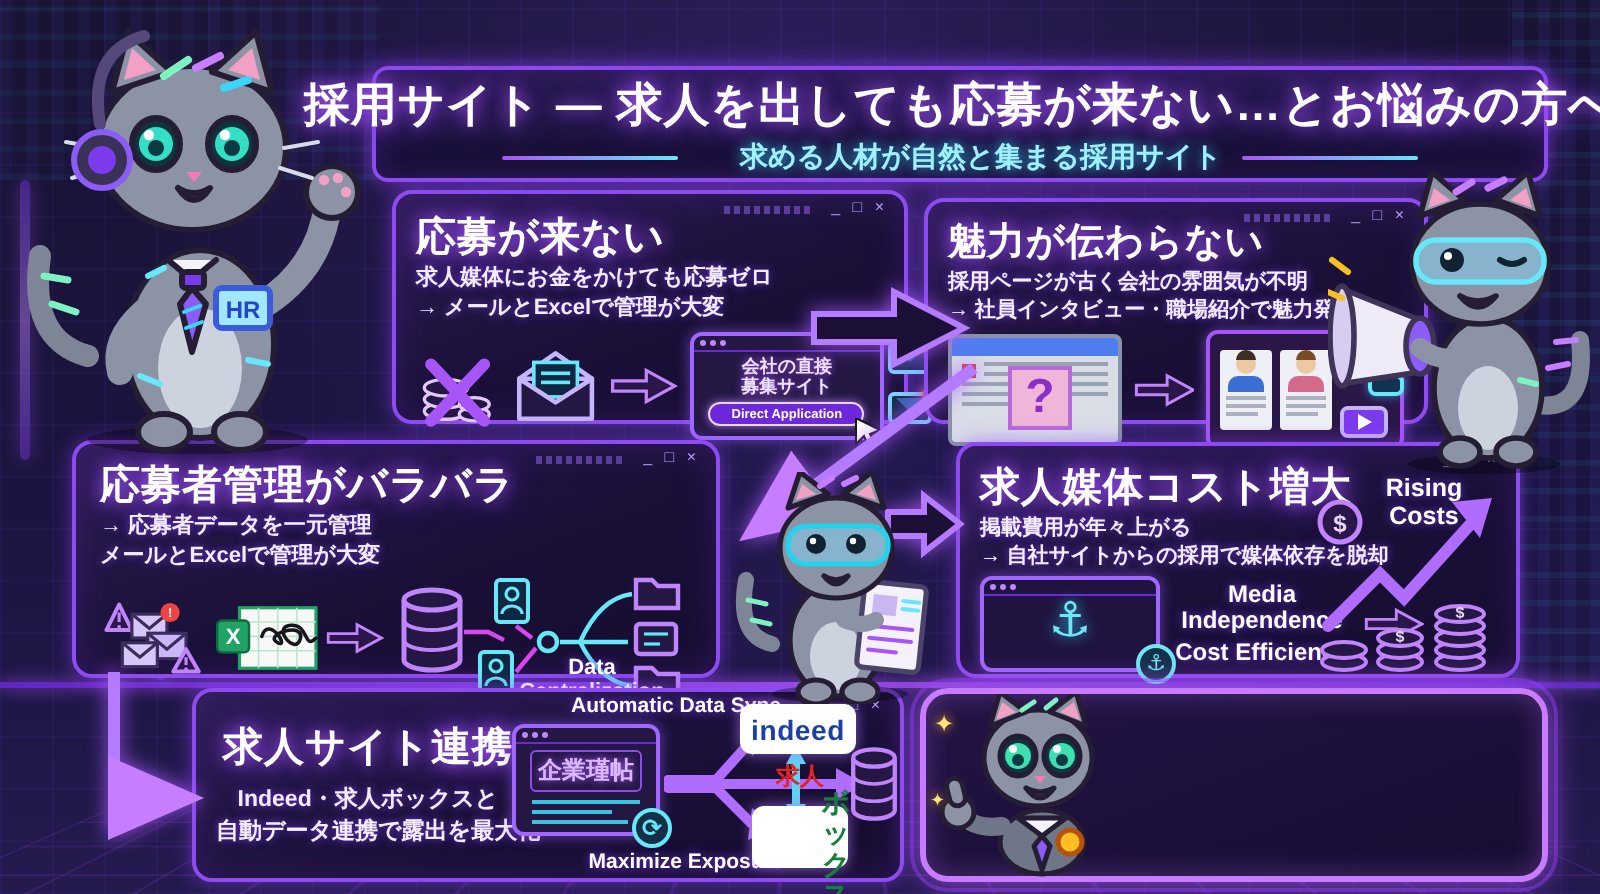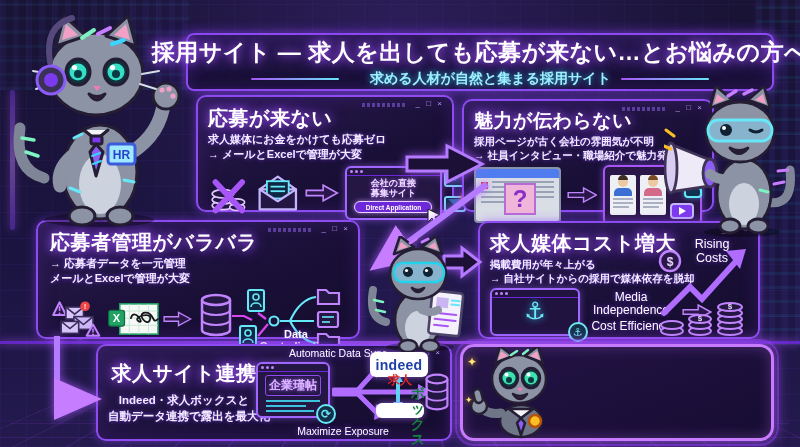--- a/index.html
+++ b/index.html
@@ -88,21 +88,21 @@
   .pc-hair { position:absolute; top:-2px; left:0; right:0; height:5px; border-radius:5px 5px 0 0; }
   .pc-body { width:18px; height:8px; border-radius:5px 5px 0 0; margin:1px auto 2px; }
   .pc-line { height:2px; background:#aab1c2; margin:2px 1px 0; }
   .bub { position:absolute; border:2px solid #67e8f9; border-radius:4px; background:#0f3350;
     box-shadow:0 0 5px rgba(56,210,255,.6); }
   .play { position:absolute; width:24px; height:16px; background:#7c3aed; border:2px solid #c4b5fd;
     border-radius:4px; display:flex; align-items:center; justify-content:center; }
   .play::before { content:""; border-left:7px solid #fff; border-top:4px solid transparent; border-bottom:4px solid transparent; }
   .caption { font-weight:bold; color:#fff; font-size:11px; line-height:1.1; text-align:center;
     text-shadow:0 0 5px rgba(124,58,237,.9); }
-  .lbl { font-weight:normal; color:#fff; text-shadow:0 0 5px rgba(124,58,237,.9); text-align:center; line-height:1.15; }
+  .lbl { font-weight:bold; color:#fff; text-shadow:0 0 5px rgba(124,58,237,.9); text-align:center; line-height:1.15; }
 
   .pill { position:absolute; background:#fff; border-radius:6px; box-shadow:0 0 7px rgba(180,120,255,.7);
     display:flex; flex-direction:column; align-items:center; justify-content:center; }
   .indeed-txt { font-size:14px; font-weight:bold; color:#1c3faa; letter-spacing:.3px; }
   .kyujin-txt { font-size:12px; font-weight:bold; color:#e02424; line-height:1; }
   .box-txt { font-size:14px; font-weight:bold; color:#15803d; line-height:1.1;margin-left:36px; }
 
   .callout { position:absolute; left:460px; top:344px; width:314px; height:97px; z-index:2;
     background:linear-gradient(160deg,#231345,#170d33); border:3px solid #c87bff; border-radius:14px;
     outline:2px solid rgba(150,60,255,.45); outline-offset:3px;
@@ -414,21 +414,21 @@
       <polygon points="86,30 100,38 86,46" fill="#b06cff"></polygon>
       <g stroke="#5fd4f2" stroke-width="4" stroke-linecap="round">
         <line x1="66" y1="26" x2="66" y2="50"></line>
       </g>
       <polygon points="61,28 71,28 66,19" fill="#5fd4f2"></polygon>
       <polygon points="61,48 71,48 66,57" fill="#5fd4f2"></polygon>
     </svg>
     <div class="pill" style="left:272px; top:6px; width:58px; height:25px;">
       <span class="indeed-txt">indeed</span>
     </div>
-    <div class="pill" style="left:278px; top:57px; width:48px; height:15px;">
+    <div class="pill" style="left:278px; top:57px; width:48px; height:31px;">
       <span class="kyujin-txt">求人</span>
       <span class="box-txt">ボックス</span>
     </div>
     <svg style="position:absolute; left:326px; top:26px;" width="26" height="40" viewBox="0 0 30 46">
       <g fill="#241744" stroke="#c084fc" stroke-width="2.5">
         <path d="M3,8 v30 a12,5 0 0 0 24,0 v-30"></path>
         <ellipse cx="15" cy="8" rx="12" ry="5"></ellipse>
       </g>
       <path d="M3,18 a12,5 0 0 0 24,0 M3,28 a12,5 0 0 0 24,0" fill="none" stroke="#c084fc" stroke-width="2"></path>
     </svg>

